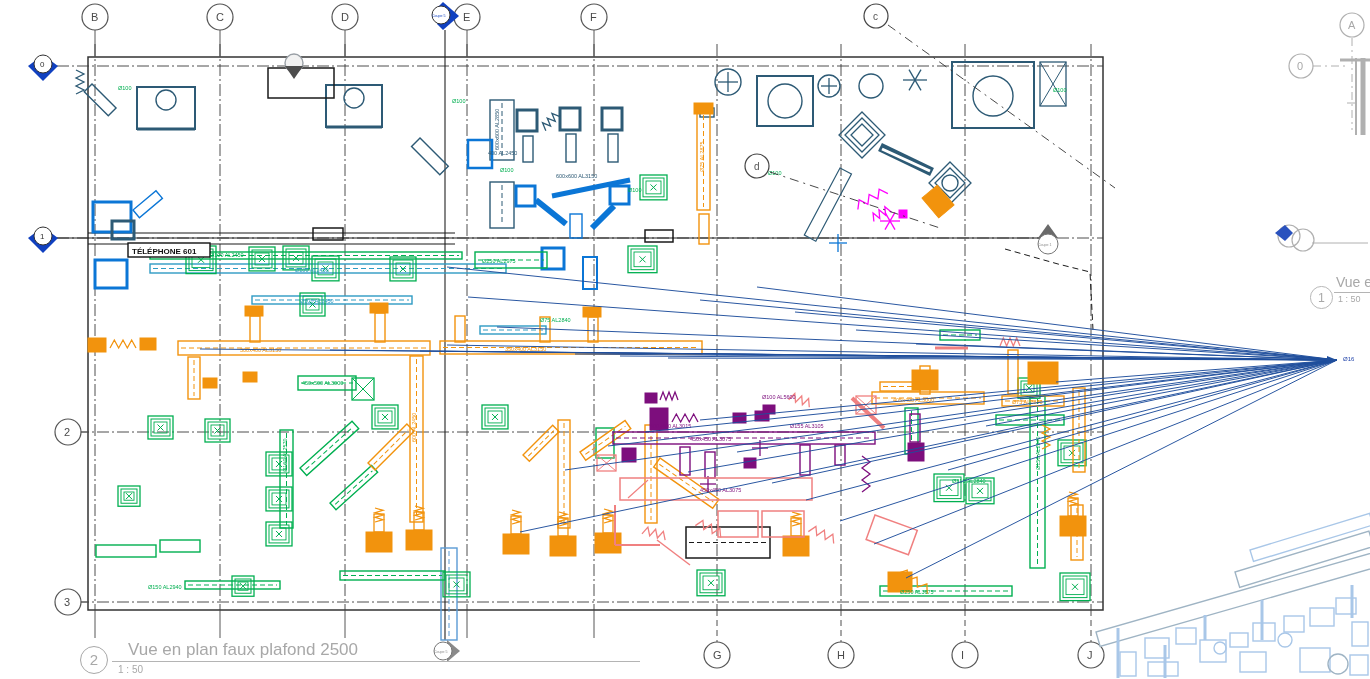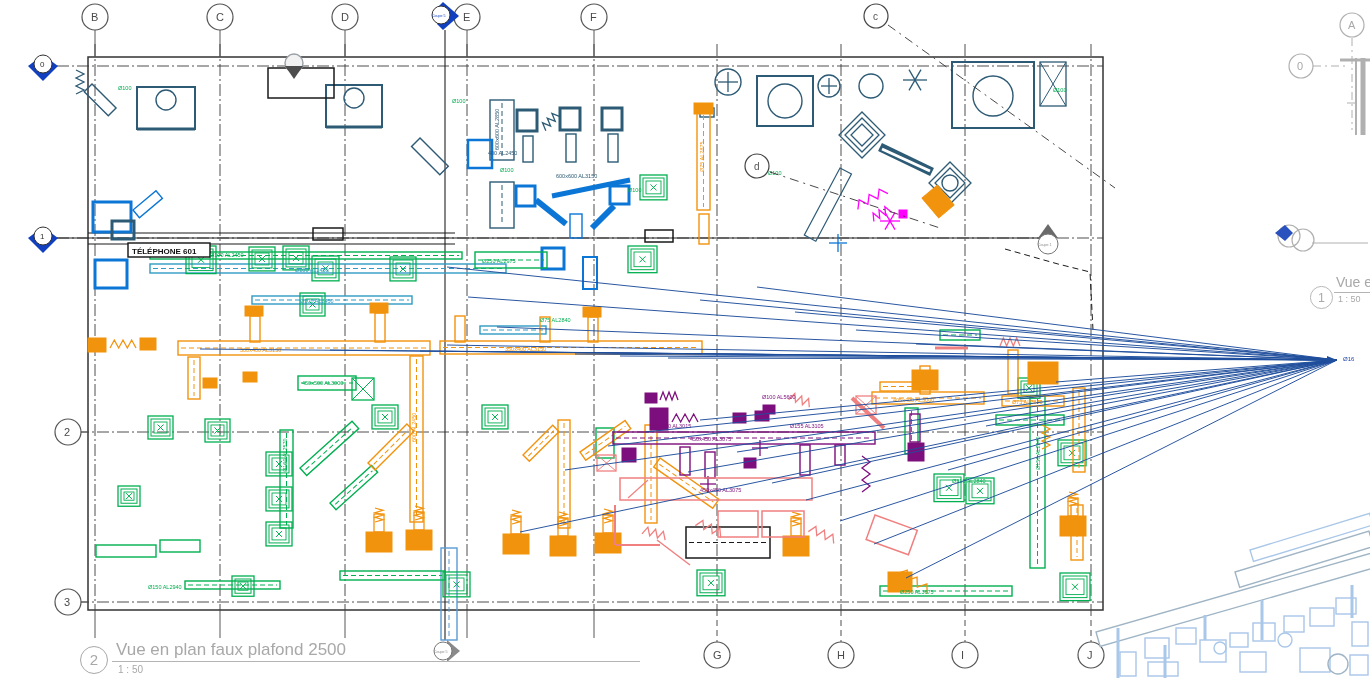--- a/index.html
+++ b/index.html
@@ -3,21 +3,21 @@
 <meta charset="utf-8">
 <style>
   html,body{margin:0;padding:0;width:1370px;height:679px;background:#ffffff;overflow:hidden;
     font-family:"Liberation Sans", sans-serif;}
   #stage{position:relative;width:1370px;height:679px;background:#ffffff;}
   svg{position:absolute;left:0;top:0;}
   .vp-title{position:absolute;color:#a8a8a8;}
   .vp-title .num-circle{display:inline-block;width:26px;height:26px;border:1.4px solid #a8a8a8;
     border-radius:50%;text-align:center;line-height:26px;font-size:15px;color:#a8a8a8;background:#fff;}
   #vp2-block{left:80px;top:644px;width:600px;}
-  #vp2-title{position:absolute;left:36px;top:-4px;font-size:17px;white-space:nowrap;}
+  #vp2-title{position:absolute;left:48px;top:-4px;font-size:17px;white-space:nowrap;}
   #vp2-rule{position:absolute;left:32px;top:17px;width:528px;border-top:1.6px solid #b4b4b4;}
   #vp2-scale{position:absolute;left:38px;top:20px;font-size:10px;}
   #vp2-num{position:absolute;left:0px;top:2px;}
   #vp1-block{left:1310px;top:272px;width:60px;}
   #vp1-title{position:absolute;left:26px;top:2px;font-size:14px;white-space:nowrap;}
   #vp1-num{position:absolute;left:0px;top:14px;transform:scale(0.82);transform-origin:left top;}
   #vp1-scale{position:absolute;left:28px;top:22px;font-size:9px;}
   #vp1-rule{position:absolute;left:24px;top:20px;width:36px;border-top:1.2px solid #b4b4b4;}
 </style>
 </head>

